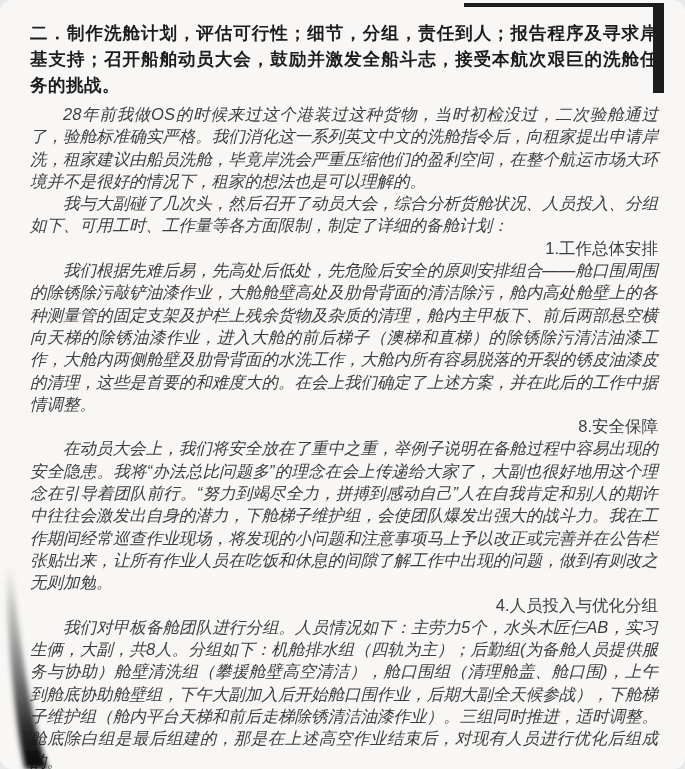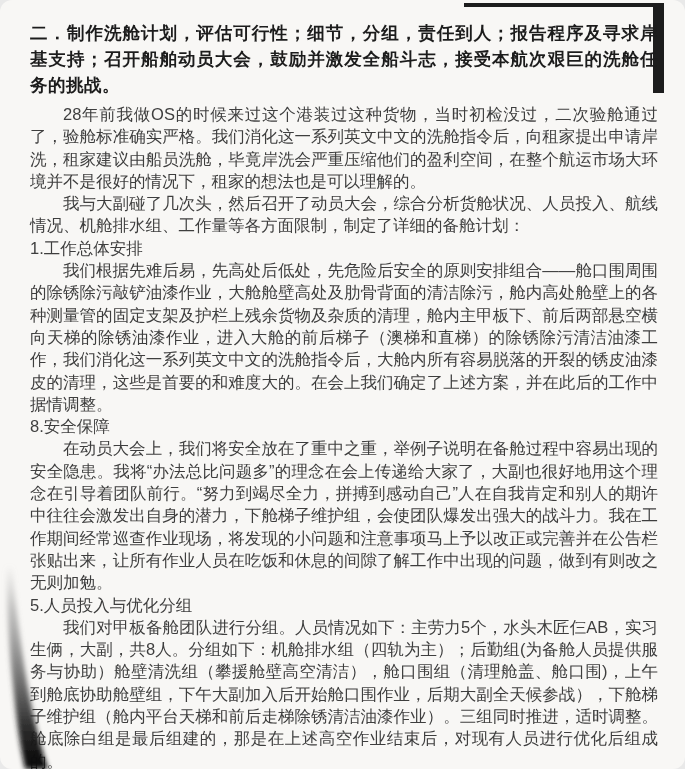--- a/index.html
+++ b/index.html
@@ -32,26 +32,26 @@
     text-align: justify;
     letter-spacing: 0.5px;
     margin-bottom: 5px;
   }
   .body {
     font-size: 16.5px;
     line-height: 22.3px;
     text-align: justify;
     color: #3e3e3e;
   }
-  .body.indent { text-indent: 2em; }
+  .body.indent { text-indent: 2em; font-style: italic; }
   .subheading {
     font-size: 16.5px;
     line-height: 22.3px;
     color: #3e3e3e;
-    text-align: left;
+    text-align: right;
   }
   
   .scan-border-top {
     position: absolute;
     top: 3px;
     left: 464px;
     width: 199px;
     height: 4px;
     background: #1d1d1d;
   }
@@ -77,31 +77,31 @@
 <div class="page">
 
   <div class="scan-border-top"></div>
   <div class="scan-border-right"></div>
 
   <div class="content">
     <p class="heading">二．制作洗舱计划，评估可行性；细节，分组，责任到人；报告程序及寻求岸基支持；召开船舶动员大会，鼓励并激发全船斗志，接受本航次艰巨的洗舱任务的挑战。</p>
 
     <p class="body indent">28年前我做OS的时候来过这个港装过这种货物，当时初检没过，二次验舱通过了，验舱标准确实严格。我们消化这一系列英文中文的洗舱指令后，向租家提出申请岸洗，租家建议由船员洗舱，毕竟岸洗会严重压缩他们的盈利空间，在整个航运市场大环境并不是很好的情况下，租家的想法也是可以理解的。</p>
 
-    <p class="body indent">我与大副碰了几次头，然后召开了动员大会，综合分析货舱状况、人员投入、航线情况、机舱排水组、工作量等各方面限制，制定了详细的备舱计划：</p>
+    <p class="body indent">我与大副碰了几次头，然后召开了动员大会，综合分析货舱状况、人员投入、分组如下、可用工时、工作量等各方面限制，制定了详细的备舱计划：</p>
 
     <p class="subheading">1.工作总体安排</p>
 
-    <p class="body indent">我们根据先难后易，先高处后低处，先危险后安全的原则安排组合——舱口围周围的除锈除污敲铲油漆作业，大舱舱壁高处及肋骨背面的清洁除污，舱内高处舱壁上的各种测量管的固定支架及护栏上残余货物及杂质的清理，舱内主甲板下、前后两部悬空横向天梯的除锈油漆作业，进入大舱的前后梯子（澳梯和直梯）的除锈除污清洁油漆工作，我们消化这一系列英文中文的洗舱指令后，大舱内所有容易脱落的开裂的锈皮油漆皮的清理，这些是首要的和难度大的。在会上我们确定了上述方案，并在此后的工作中据情调整。</p>
+    <p class="body indent">我们根据先难后易，先高处后低处，先危险后安全的原则安排组合——舱口围周围的除锈除污敲铲油漆作业，大舱舱壁高处及肋骨背面的清洁除污，舱内高处舱壁上的各种测量管的固定支架及护栏上残余货物及杂质的清理，舱内主甲板下、前后两部悬空横向天梯的除锈油漆作业，进入大舱的前后梯子（澳梯和直梯）的除锈除污清洁油漆工作，大舱内两侧舱壁及肋骨背面的水洗工作，大舱内所有容易脱落的开裂的锈皮油漆皮的清理，这些是首要的和难度大的。在会上我们确定了上述方案，并在此后的工作中据情调整。</p>
 
     <p class="subheading">8.安全保障</p>
 
     <p class="body indent">在动员大会上，我们将安全放在了重中之重，举例子说明在备舱过程中容易出现的安全隐患。我将“办法总比问题多”的理念在会上传递给大家了，大副也很好地用这个理念在引导着团队前行。“努力到竭尽全力，拼搏到感动自己”人在自我肯定和别人的期许中往往会激发出自身的潜力，下舱梯子维护组，会使团队爆发出强大的战斗力。我在工作期间经常巡查作业现场，将发现的小问题和注意事项马上予以改正或完善并在公告栏张贴出来，让所有作业人员在吃饭和休息的间隙了解工作中出现的问题，做到有则改之无则加勉。</p>
 
-    <p class="subheading">5.人员投入与优化分组</p>
+    <p class="subheading">4.人员投入与优化分组</p>
 
     <p class="body indent">我们对甲板备舱团队进行分组。人员情况如下：主劳力5个，水头木匠仨AB，实习生俩，大副，共8人。分组如下：机舱排水组（四轨为主）；后勤组(为备舱人员提供服务与协助）舱壁清洗组（攀援舱壁高空清洁），舱口围组（清理舱盖、舱口围)，上午到舱底协助舱壁组，下午大副加入后开始舱口围作业，后期大副全天候参战），下舱梯子维护组（舱内平台天梯和前后走梯除锈清洁油漆作业）。三组同时推进，适时调整。舱底除白组是最后组建的，那是在上述高空作业结束后，对现有人员进行优化后组成的。</p>
   </div>
 
   <svg class="curl-shadow" width="60" height="206" viewBox="0 0 60 206">
     <defs>
       <linearGradient id="curlg" x1="0" y1="0" x2="0" y2="1">
         <stop offset="0" stop-color="#9a9a9a" stop-opacity="0"></stop>
         <stop offset="0.22" stop-color="#8a8a8a" stop-opacity="0.5"></stop>
         <stop offset="0.55" stop-color="#555555" stop-opacity="0.8"></stop>

